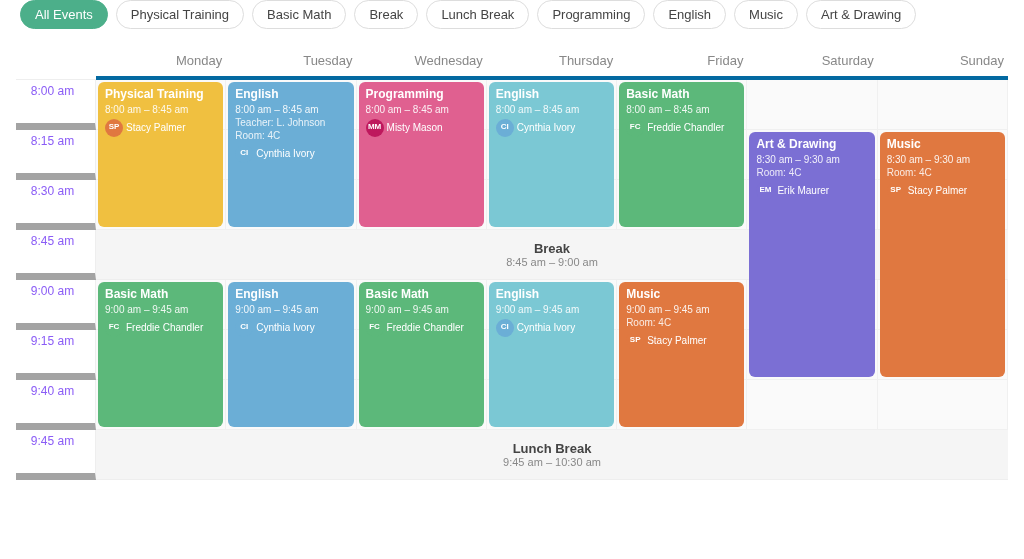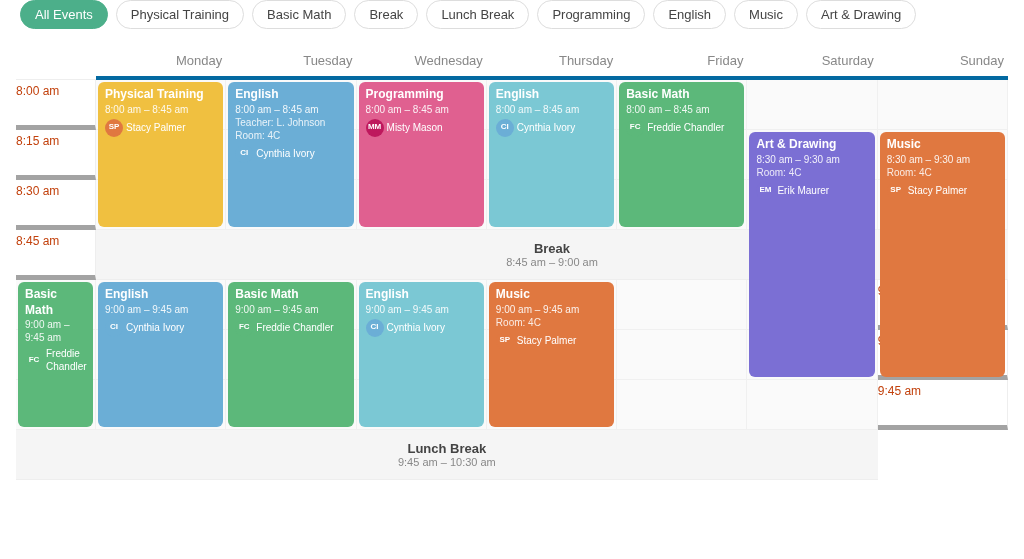--- a/index.html
+++ b/index.html
@@ -13,21 +13,21 @@
     .filter-btn { padding: 6px 14px; border-radius: 20px; border: 1.5px solid #ddd; background: #fff; cursor: pointer; font-size: 13px; color: #444; white-space: nowrap; }
     .filter-btn.active { background: #4caf8a; color: #fff; border-color: #4caf8a; }
     
     .timetable-wrap { overflow-x: auto; padding: 0 16px; }
     
     
     .day-header { text-align: right; padding: 8px 4px; color: #888; font-size: 13px; font-weight: 400; border-bottom: 4px solid #0369a1; }
     .time-col-header { border-bottom: 1px solid #eee; }
     
     
-    .time-slot { color: #c2410c; font-size: 12px; padding: 4px 6px 0 0; text-align: left; border-right: 1px solid #eee; border-bottom: 5px solid #a3a3a3; height: 50px; }
+    .time-slot { color: #8b5cf6; font-size: 12px; padding: 4px 6px 0 0; text-align: center; border-right: 1px solid #eee; border-bottom: 7px solid #a3a3a3; height: 50px; }
     .cell { border-right: 1px solid #f0f0f0; border-bottom: 1px solid #f0f0f0; position: relative; height: 50px; background: #fafafa; }
     
     
     .event-block { border-radius: 6px; padding: 5px 7px; color: #fff; font-size: 11px; line-height: 1.3; position: absolute; left: 2px; right: 2px; z-index: 2; }
     .event-block .ev-title { font-weight: 600; font-size: 12px; }
     .event-block .ev-time { font-size: 10px; opacity: 0.9; }
     .event-block .ev-teacher { font-size: 10px; opacity: 0.85; }
     .event-block .ev-room { font-size: 10px; opacity: 0.85; }
     .ev-person { display: flex; align-items: center; margin-top: 3px; font-size: 10px; }
     
@@ -174,20 +174,21 @@
       <div class="cell"></div>
       <div class="cell"></div>
       <div class="cell"></div>
 
       <div class="time-slot">8:45 am</div>
       <div style="grid-column: span 7; display:flex; flex-direction:column; align-items:center; justify-content:center; background:#f5f5f5; border-bottom:1px solid #eee; height:50px;">
         <span style="font-weight:600; font-size:13px; color:#444;">Break</span>
         <span style="font-size:11px; color:#888;">8:45 am – 9:00 am</span>
       </div>
 
+      <div class="time-slot">9:00 am</div>
 
       <div class="cell" style="position:relative; height:50px;">
         <div class="event-block color-green" style="top:2px; bottom:-98px; z-index:3;">
           <div class="ev-title">Basic Math</div>
           <div class="ev-time">9:00 am – 9:45 am</div>
           <div class="ev-person">
             <span class="avatar-circle" style="background:#5cb87a;">FC</span>
             <span>Freddie Chandler</span>
           </div>
         </div>

